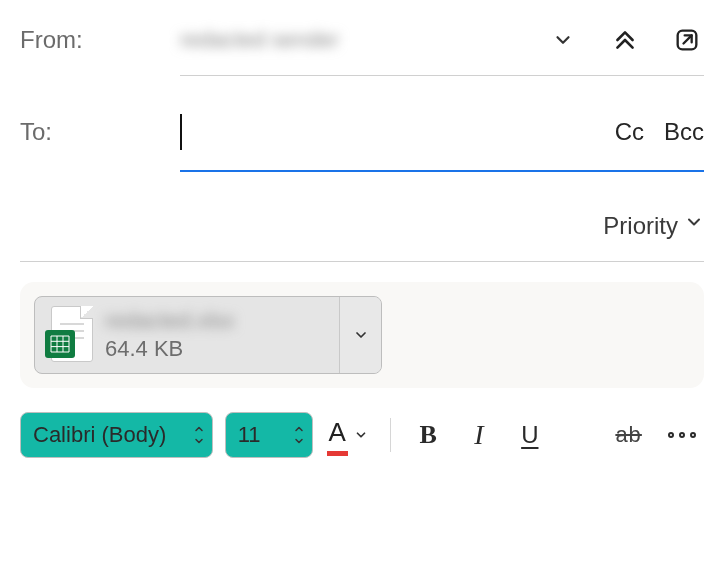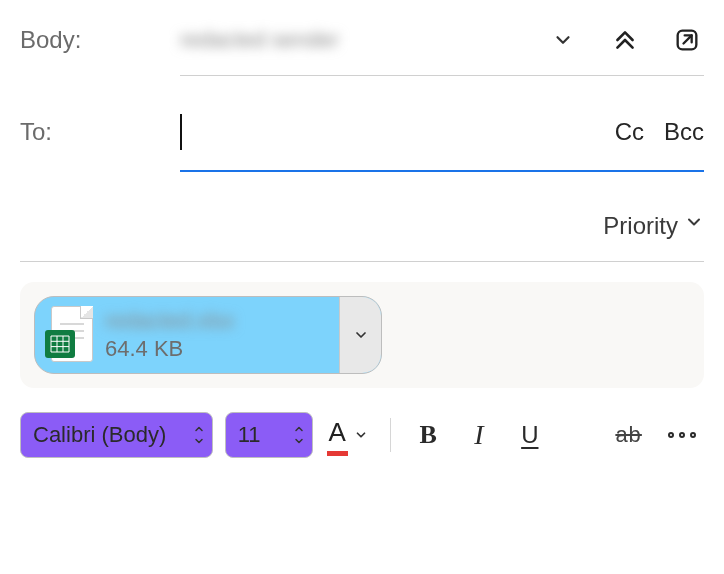--- a/index.html
+++ b/index.html
@@ -98,23 +98,23 @@
   
   .attach-area {
     margin: 20px 20px 0 20px;
     background: #f9f8f6;
     border-radius: 14px;
     padding: 14px;
   }
   .attach-chip {
     display: inline-flex;
     align-items: stretch;
-    background: #7dd3fc;
+    background: #e5e5e5;
     border: 1px solid #bdbdbd;
-    border-radius: 20px;
+    border-radius: 8px;
     overflow: hidden;
     height: 78px;
   }
   .attach-main {
     display: flex;
     align-items: center;
     padding: 0 14px 0 10px;
     gap: 12px;
   }
   .file-icon {
@@ -181,21 +181,21 @@
     align-items:center;
     padding: 24px 20px 0 20px;
     gap: 12px;
   }
   .combo {
     display:flex;
     align-items:center;
     border:1px solid #bfbfbf;
     border-radius:8px;
     height:46px;
-    background:#8b5cf6;
+    background:#14b8a6;
     padding: 0 6px 0 12px;
   }
   .combo span.val {
     font-size:22px;
     color:#2a2a2a;
   }
   .spinner {
     display:flex; flex-direction:column;
     margin-left:10px;
     gap:0;
@@ -248,21 +248,21 @@
   }
   .more-dots span{
     width:6px; height:6px; border-radius:50%;
     border:2px solid #2a2a2a;
   }
 </style>
 </head>
 <body>
 
 <div class="row from-row">
-  <div class="field-label">Body:</div>
+  <div class="field-label">From:</div>
   <div class="field-body from-body">
     <div class="from-value">redacted sender</div>
     <div class="icon-btn">
       <svg width="22" height="22" viewBox="0 0 24 24" fill="none" stroke="currentColor" stroke-width="2.4" stroke-linecap="round" stroke-linejoin="round">
           <polyline points="6 9 12 15 18 9"></polyline>
         </svg>
     </div>
     <div class="icon-btn icon-gap">
       <svg width="26" height="26" viewBox="0 0 24 24" fill="none" stroke="#222" stroke-width="2.4" stroke-linecap="round" stroke-linejoin="round">
         <polyline points="5 12 12 5 19 12"></polyline>

